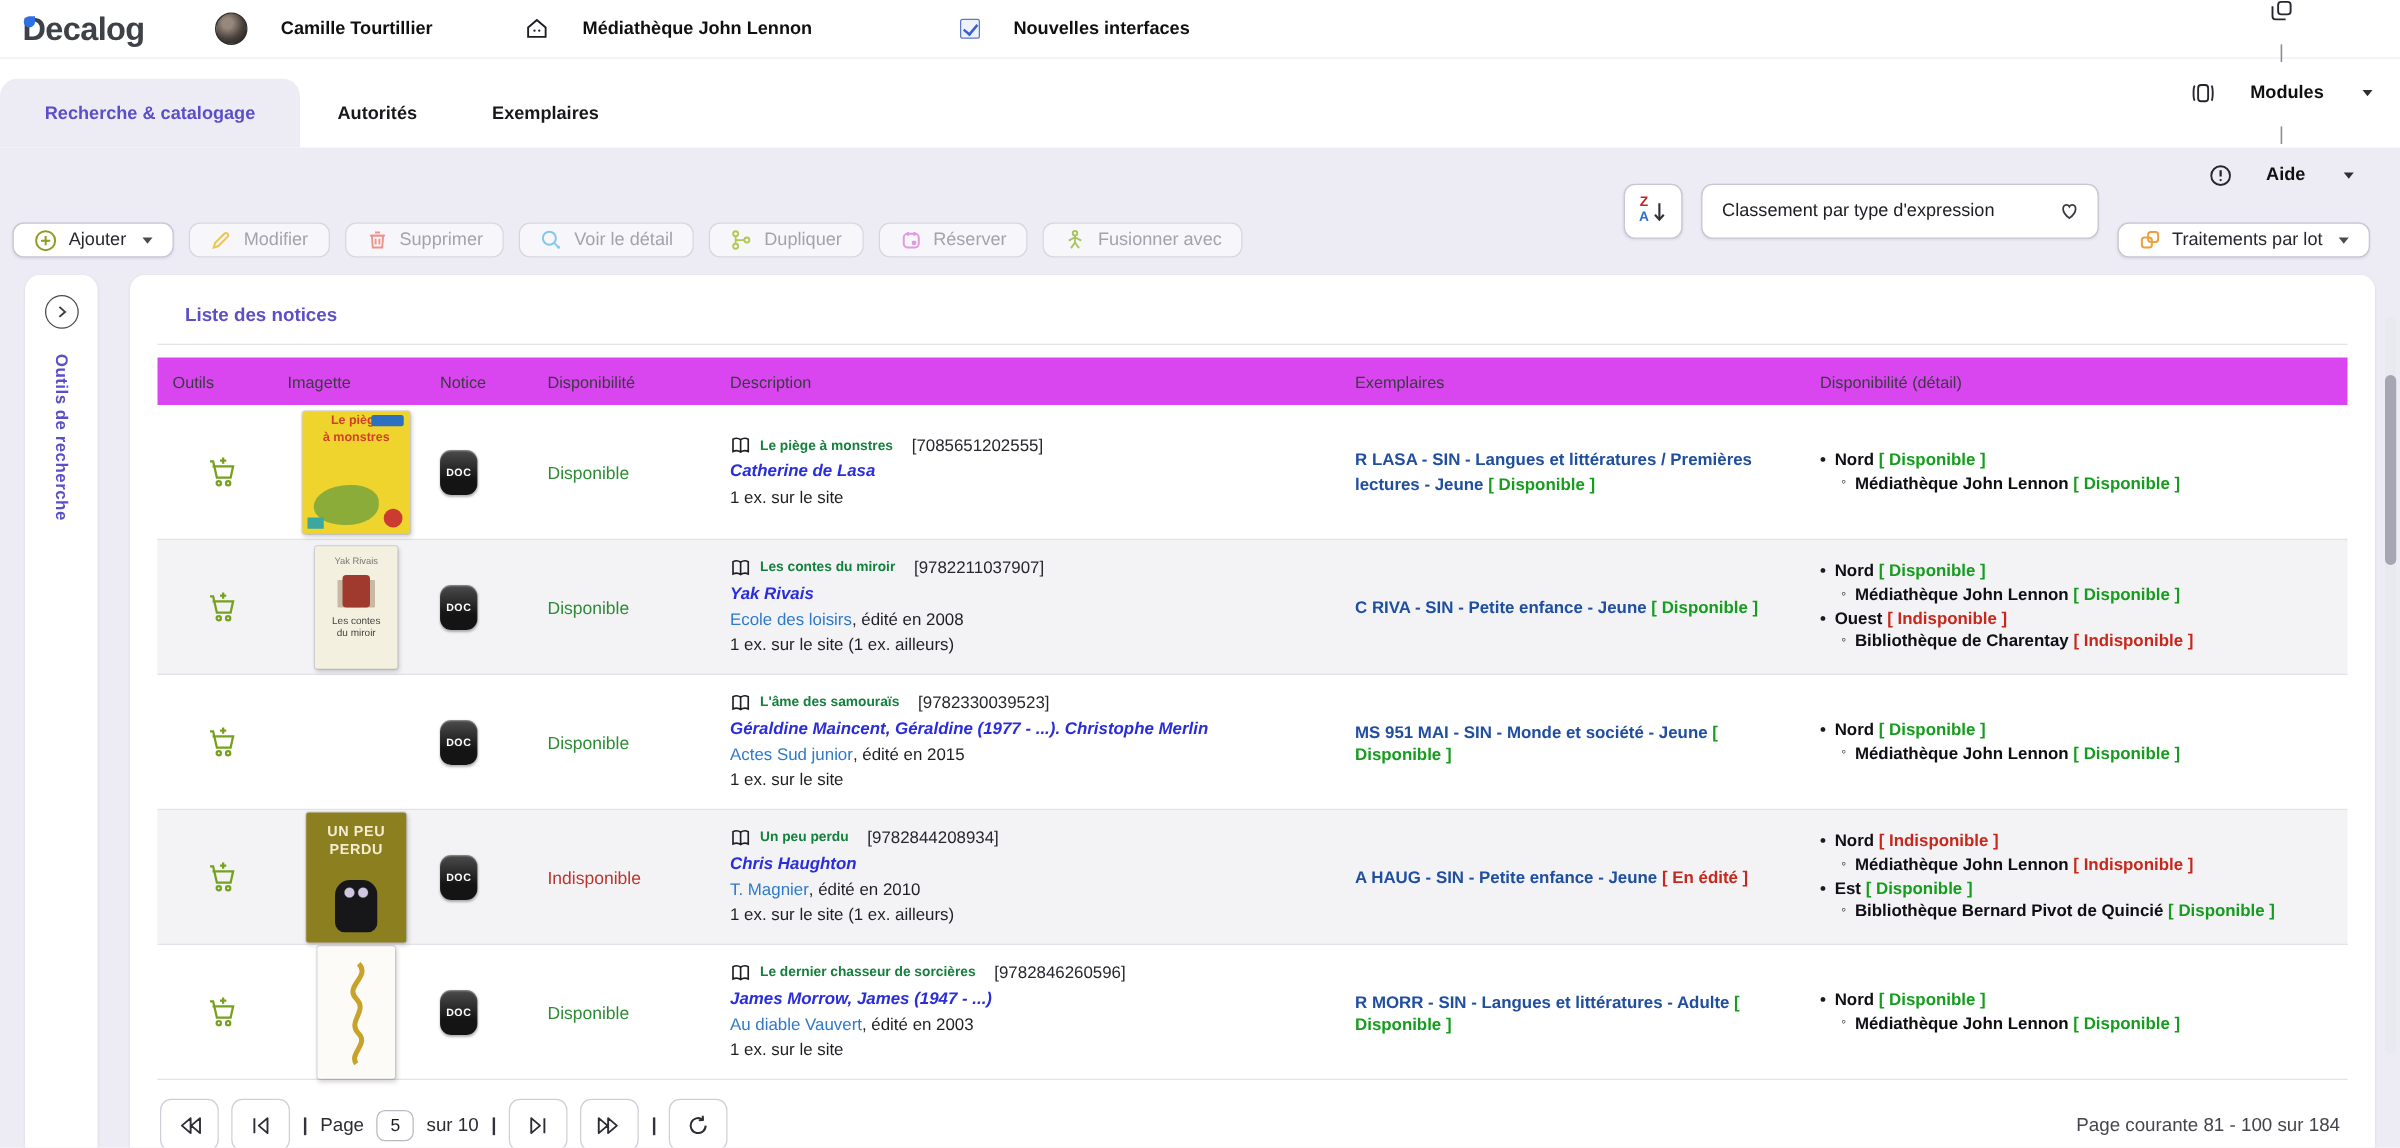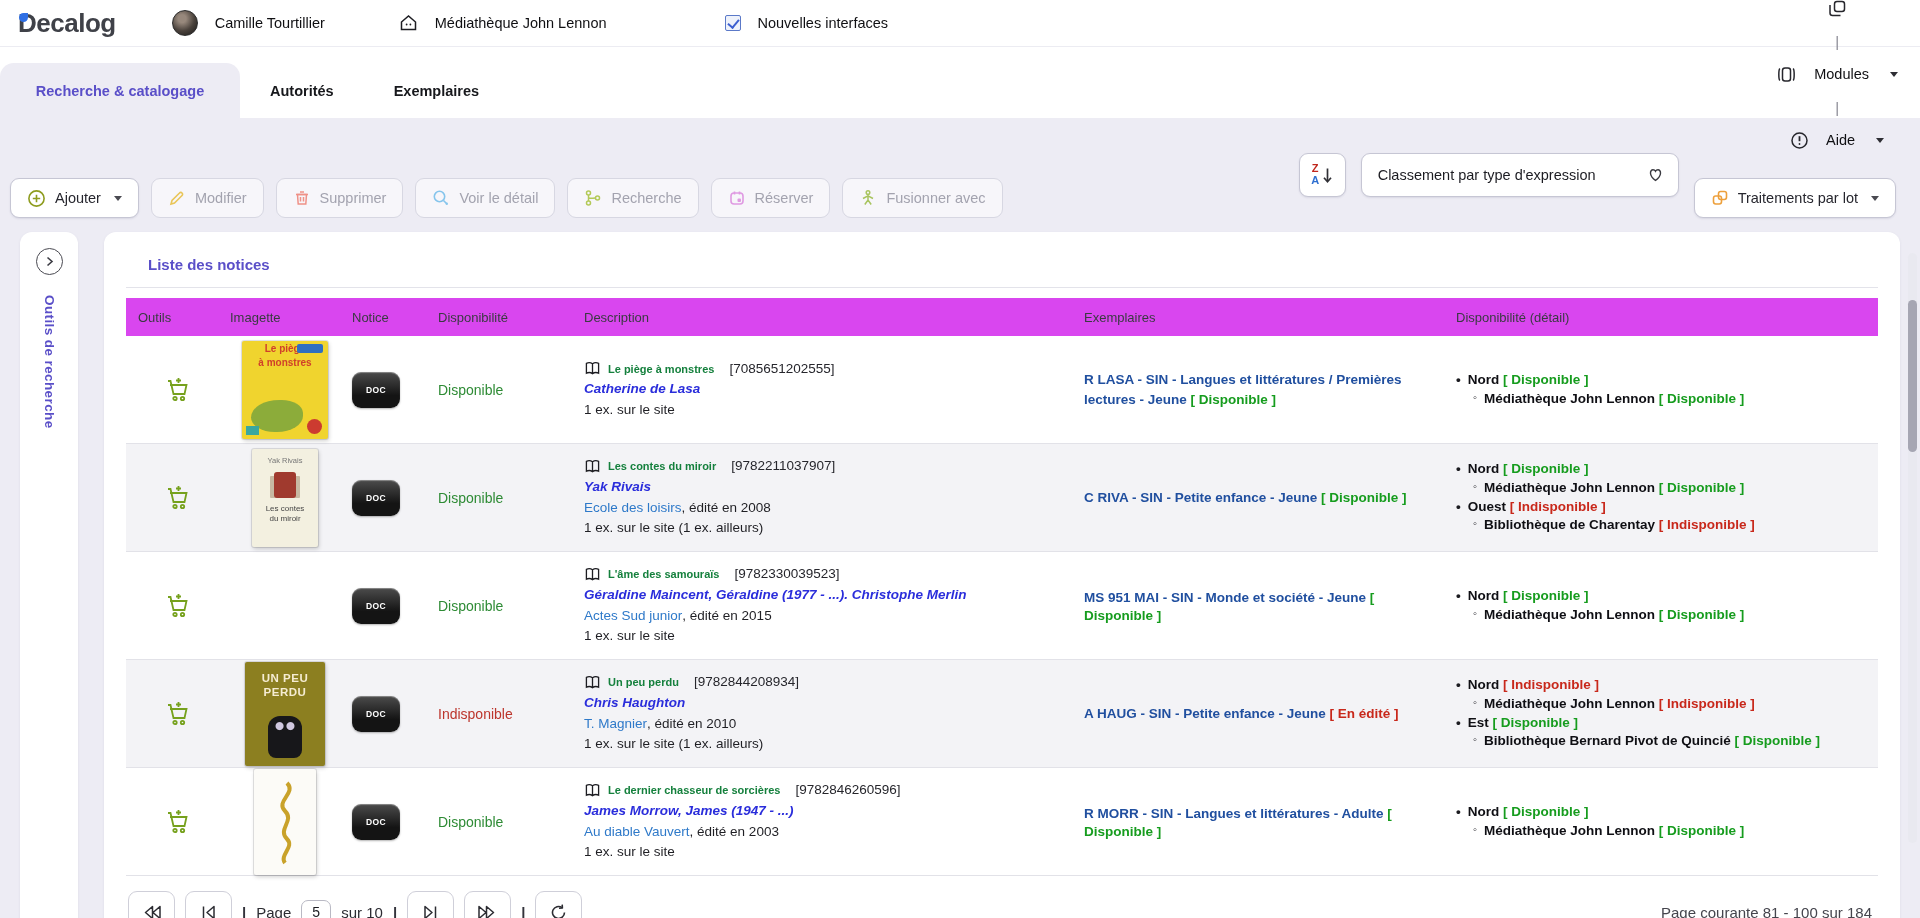--- a/index.html
+++ b/index.html
@@ -6,21 +6,21 @@
   html,body { margin:0; padding:0; width:1920px; height:918px; overflow:hidden;
     background:#edecf4; font-family:"Liberation Sans", sans-serif; color:#1b1b20; }
 
   
   .topbar { height:47px; background:#fff; display:flex; align-items:center;
     padding:0 22px 0 18px; border-bottom:1px solid #ececf2; position:relative; z-index:3; }
   .logo { font-size:26px; font-weight:bold; color:#3f4148; letter-spacing:-0.5px;
     position:relative; cursor:pointer; line-height:1; }
   .logo .logo-wedge { position:absolute; left:1px; top:3px; width:9px; height:9px;
     background:#2f6fe4; border-radius:9px 0 9px 9px; }
-  .hdr-item { display:flex; align-items:center; gap:17px; font-weight:normal;
+  .hdr-item { display:flex; align-items:center; gap:27px; font-weight:bold;
     font-size:14.5px; color:#101013; cursor:pointer; white-space:nowrap; }
   .hdr-user { margin-left:56px; }
   .hdr-lib { margin-left:74px; }
   .hdr-toggle { margin-left:118px; }
   .avatar { width:26px; height:26px; border-radius:50%; border:1px solid #2c2c2c;
     background:radial-gradient(circle at 38% 32%, #97887c 18%, #4a423c 55%, #23211f 90%); }
   .checkbox { width:16px; height:16px; border:1.6px solid #5b79c8; background:#eef2fb;
     position:relative; border-radius:2px; }
   .checkbox::after { content:""; position:absolute; left:4px; top:1px; width:5px; height:9px;
     border:solid #3c5fd0; border-width:0 2.2px 2.2px 0; transform:rotate(40deg); }
@@ -35,21 +35,21 @@
 
   
   .tabbar { height:71px; background:#fff; display:flex; align-items:flex-end; position:relative; z-index:2; }
   .tab { height:55px; display:flex; align-items:center; padding:0 30px; font-weight:bold;
     font-size:14.5px; color:#17181c; cursor:pointer; }
   .tab.active { width:240px; padding:0; justify-content:center; background:#edecf4;
     color:var(--accent,#5a4fc8); border-radius:14px 14px 0 0; }
 
   
   .toolbar { display:flex; align-items:center; padding:14px 24px 14px 10px; gap:12px; }
-  .tb-btn { height:40px; display:inline-flex; align-items:center; gap:9px; padding:0 16px;
+  .tb-btn { height:28px; display:inline-flex; align-items:center; gap:9px; padding:0 16px;
     border-radius:9px; border:1px solid #d7d7e2; background:rgba(255,255,255,.55);
     color:#a3a3af; font-size:14.5px; font-family:inherit; cursor:default;margin-top:46px; }
   .tb-btn.enabled { background:#fff; color:#26262e; border-color:#c6c6d4;
     box-shadow:0 1px 2px rgba(40,40,90,.10); cursor:pointer; }
   .tb-btn .caret { border-top-color:#4a4a52; }
   .tb-right { margin-left:auto; display:flex; align-items:center; gap:15px; }
   .sort-btn { width:47px; height:44px; background:#fff; border:1px solid #c6c6d4; border-radius:9px;
     display:flex; align-items:center; justify-content:center; gap:3px; cursor:pointer;
     box-shadow:0 1px 2px rgba(40,40,90,.10); }
   .sort-letters { display:flex; flex-direction:column; font-size:11px; font-weight:bold; line-height:1.05; }
@@ -108,21 +108,21 @@
   .cv-miroir .cv-line2 { font-size:8px; color:#444; line-height:1.3; }
   .cv-perdu { width:80px; height:104px; background:#8c7f20; }
   .cv-perdu .cv-lineP { color:#f5ecd2; font-weight:bold; font-size:11.5px; line-height:1.25; letter-spacing:.5px; }
   .cv-perdu .cv-lineP:first-of-type { margin-top:9px; }
   .owl { position:absolute; bottom:8px; left:50%; transform:translateX(-50%); width:34px; height:42px;
     border-radius:12px 12px 8px 8px;
     background:radial-gradient(circle at 34% 24%, #cfc7e0 3.5px, transparent 4.5px),
                radial-gradient(circle at 66% 24%, #cfc7e0 3.5px, transparent 4.5px), #17171a; }
   .cv-sorc { width:62px; height:106px; background:#fcfbf7; justify-content:center; }
 
-  .doc-badge { width:48px; height:36px; border-radius:9px;
+  .doc-badge { width:30px; height:36px; border-radius:9px;
     background:linear-gradient(180deg,#4c4c4c,#141414 65%); color:#fff; font-size:8.5px; font-weight:bold;
     display:flex; align-items:center; justify-content:center; letter-spacing:.4px;
     box-shadow:inset 0 1px 1px rgba(255,255,255,.35), 0 1px 2px rgba(0,0,0,.3); cursor:pointer; }
 
   .avail { font-size:14px; }
   .avail.ok { color:var(--avail-ok,#2e8b35); }
   .avail.ko { color:var(--avail-ko,#bc352c); }
 
   .desc-line { line-height:1.52; display:flex; align-items:center; flex-wrap:wrap; }
   .bk-icon { display:inline-flex; margin-right:7px; }
@@ -284,21 +284,21 @@
   </button>
   <button class="tb-btn">
     <span>
       <svg width="18" height="18" viewBox="0 0 18 18" fill="none" stroke="#b3c957" stroke-width="1.5">
         <circle cx="4.5" cy="4" r="2"></circle>
           <circle cx="4.5" cy="14" r="2"></circle>
           <circle cx="13.5" cy="9" r="2"></circle>
         <path d="M4.5 6 v6 M4.5 8 C4.5 10 8 9 11.5 9"></path>
       </svg>
     </span>
-    <span>Recherche</span>
+    <span>Dupliquer</span>
   </button>
   <button class="tb-btn">
     <span>
       <svg width="18" height="18" viewBox="0 0 18 18" fill="none" stroke="#df9ae2" stroke-width="1.6">
         <rect x="3" y="4" width="12" height="11" rx="3"></rect>
           <path d="M6.5 2.5 v3 M11.5 2.5 v3"></path>
         <rect x="9.5" y="9.5" width="3.5" height="3.5" rx="1" fill="#df9ae2" stroke="none"></rect>
       </svg>
     </span>
     <span>Réserver</span>

